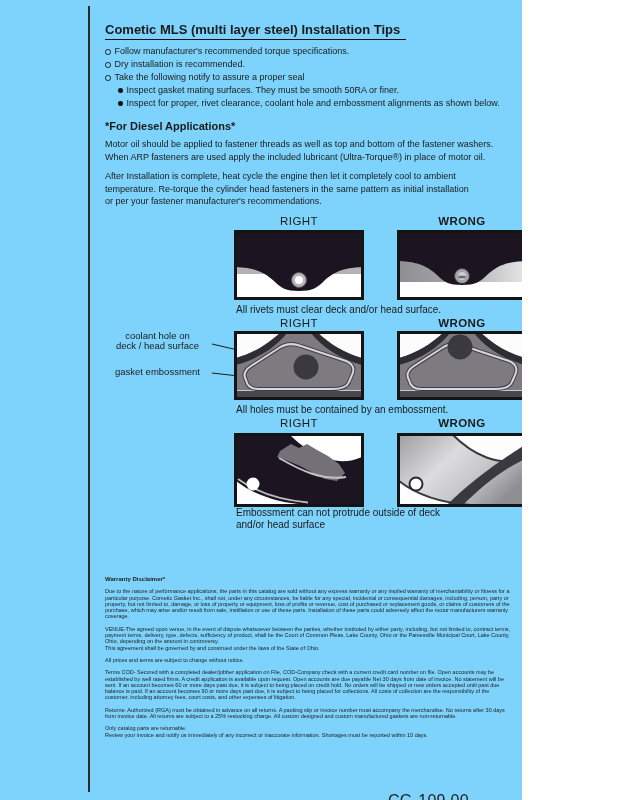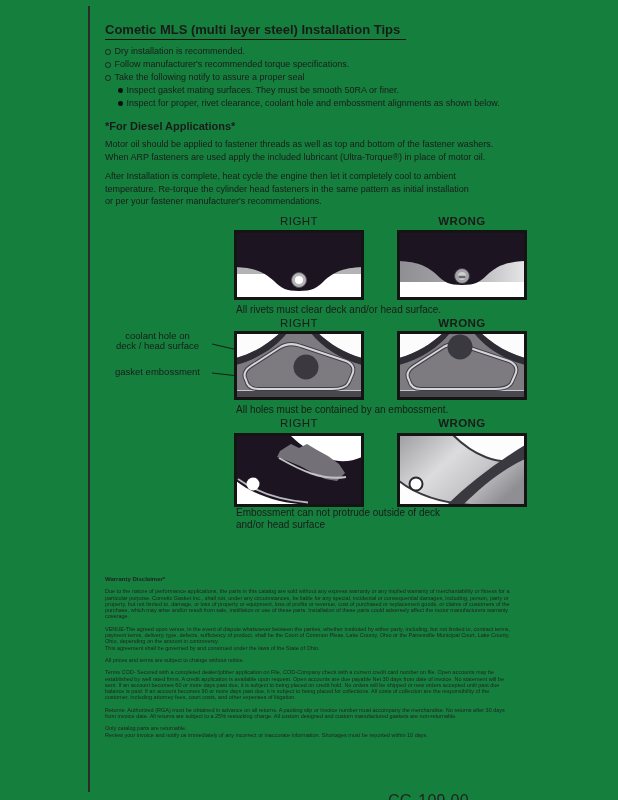--- a/index.html
+++ b/index.html
@@ -1,16 +1,16 @@
 <!DOCTYPE html>
 <html><head>
 <meta charset="utf-8">
 <style>
   html,body{margin:0;padding:0;background:#ffffff;}
-  .page{position:relative;width:618px;height:800px;background:#15803d;overflow:hidden;
+  .page{position:relative;width:522px;height:800px;background:#7dd3fc;overflow:hidden;
         font-family:"Liberation Sans","DejaVu Sans",sans-serif;color:#1a1a1a;}
   .vrule{position:absolute;left:88px;top:6px;width:1.5px;height:786px;background:#2b2b2b;}
   .content{position:absolute;left:105px;top:0;width:414px;}
 
   h1.title{font-size:13px;line-height:15px;font-weight:bold;margin:22px 0 0 0;}
   h1.title span{display:inline-block;border-bottom:1.6px solid #111;padding:0 6px 2px 0;}
 
   ul.tips{list-style:none;margin:5px 0 0 0;padding:0;font-size:9px;}
   ul.tips li{display:flex;align-items:flex-start;line-height:13px;}
   ul.tips li.sub{padding-left:13px;text-align:right;}
@@ -49,25 +49,25 @@
 <div class="page">
   <div class="vrule"></div>
 
   <div class="content">
 
     <h1 class="title"><span>Cometic MLS (multi layer steel) Installation Tips</span></h1>
 
     <ul class="tips">
       <li>
           <span class="b-open"></span>
-          <span>Dry installation is recommended.</span>
+          <span>Follow manufacturer's recommended torque specifications.</span>
         </li>
       <li>
           <span class="b-open"></span>
-          <span>Follow manufacturer's recommended torque specifications.</span>
+          <span>Dry installation is recommended.</span>
         </li>
       <li>
           <span class="b-open"></span>
           <span>Take the following notify to assure a proper seal</span>
         </li>
       <li class="sub">
           <span class="b-fill"></span>
           <span>Inspect gasket mating surfaces.  They must be smooth 50RA or finer.</span>
         </li>
       <li class="sub">

